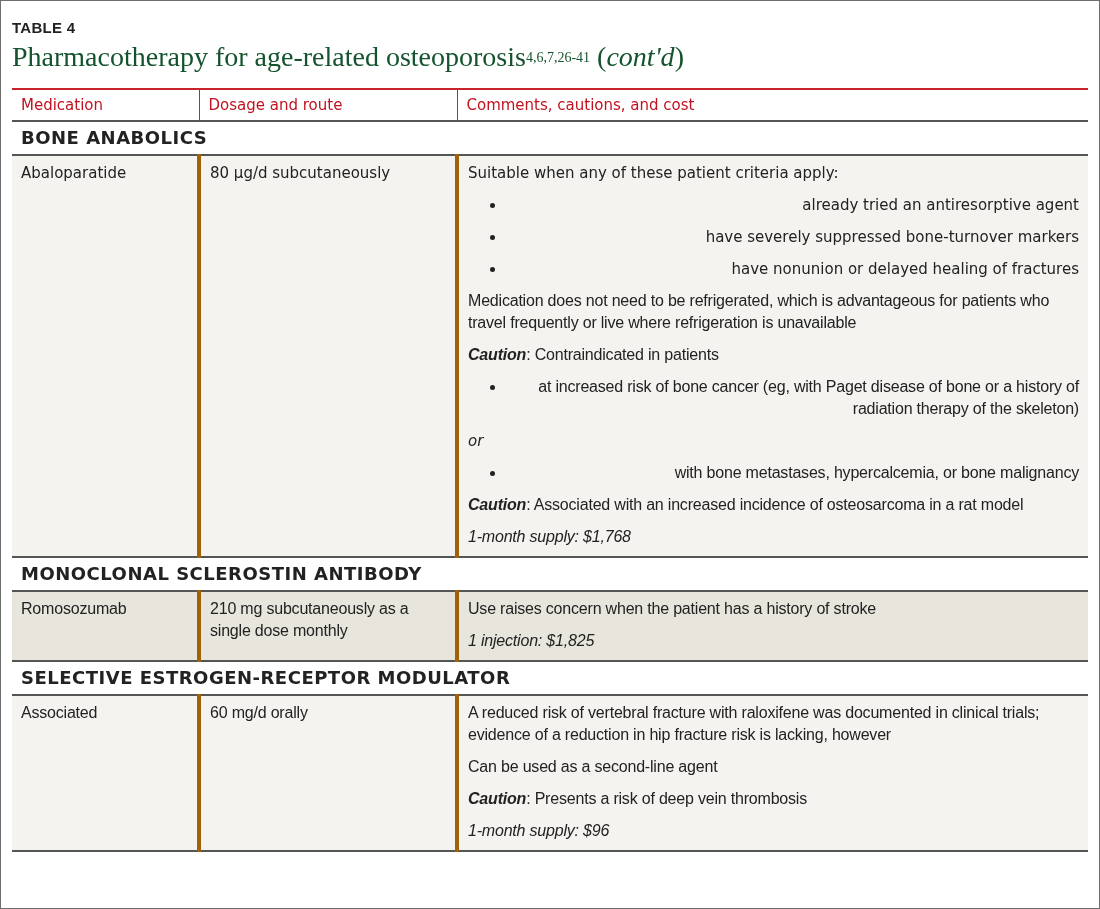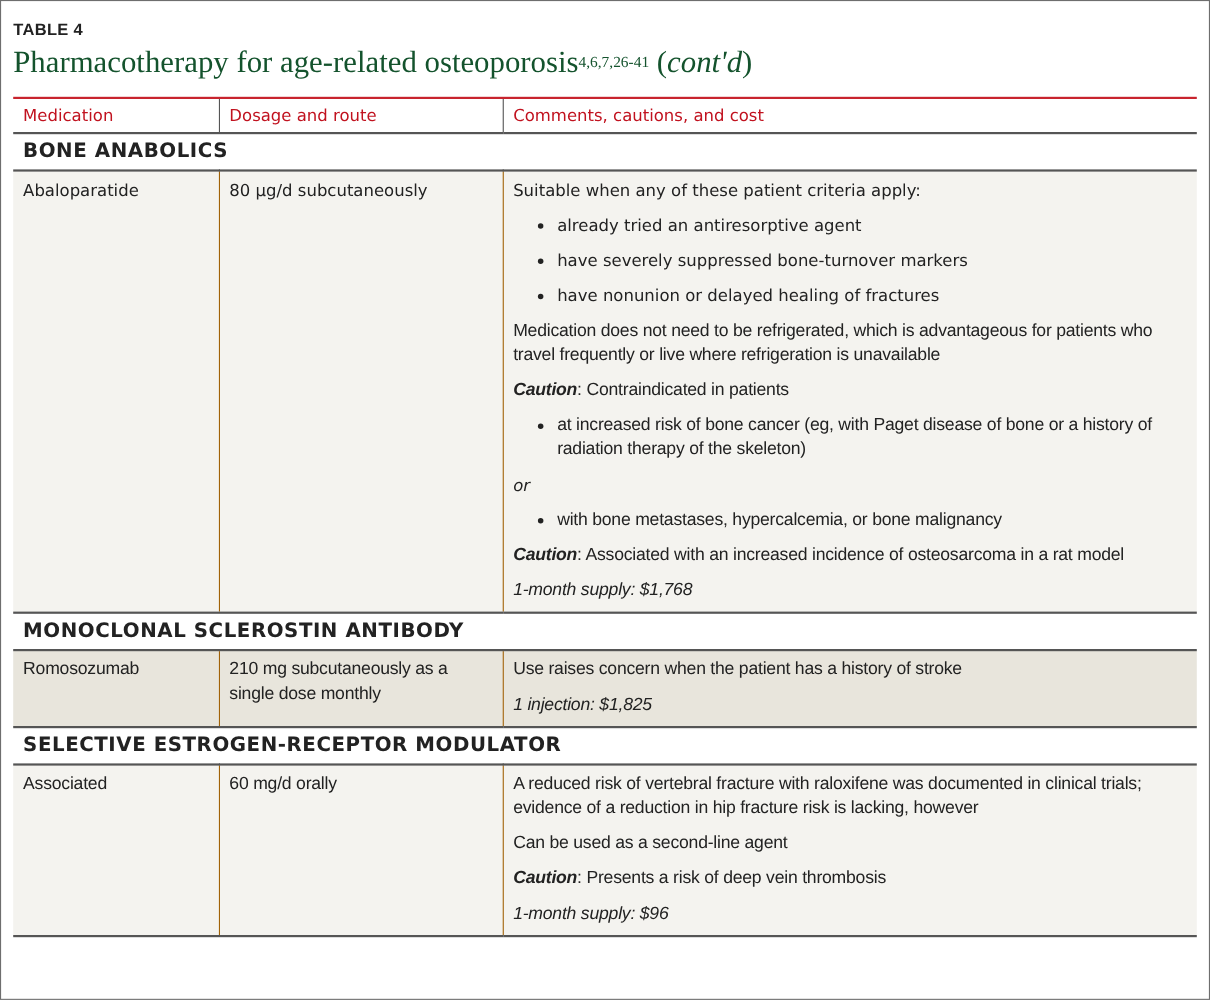--- a/index.html
+++ b/index.html
@@ -39,26 +39,26 @@
     .section td {
       font-family: "DejaVu Sans", "Liberation Sans", sans-serif;
       font-weight: bold; font-size: 18px; color: #222222; letter-spacing: 0.5px;
       padding: 6px 9px 6px 9px; height: 20px; line-height: 20px;
       border-bottom: 2px solid #555555; background: #ffffff;
     }
     .drug td {
       vertical-align: top; padding: 6px 9px 8px 9px; line-height: 22px;
       border-bottom: 2px solid #555555;
     }
-    .drug td + td { border-left: 1px solid #a16207; margin-left: 40px; }
+    .drug td + td { border-left: 4px solid #a16207; margin-left: 40px; }
     .bg-light td { background: #f4f3ef; }
     .bg-tan td { background: #e8e5dc; }
     .para { margin: 0 0 10px 0; }
     .para:last-child { margin-bottom: 0; }
-    .bullet { margin: 0 0 10px 0; padding-left: 40px; position: relative; }
+    .bullet { margin: 0 0 10px 0; padding-left: 40px; position: relative; text-align: right; }
     .bullet::before {
       content: ""; position: absolute; left: 22px; top: 9px; width: 5px; height: 5px;
       border-radius: 50%; background: #222222;
     }
     .ital { font-style: italic; }
     .bi { font-weight: bold; font-style: italic; }
     .condensed { font-family: "Liberation Sans", sans-serif; font-size: 16px; letter-spacing: -0.2px; }
   </style>
 </head>
 <body>

